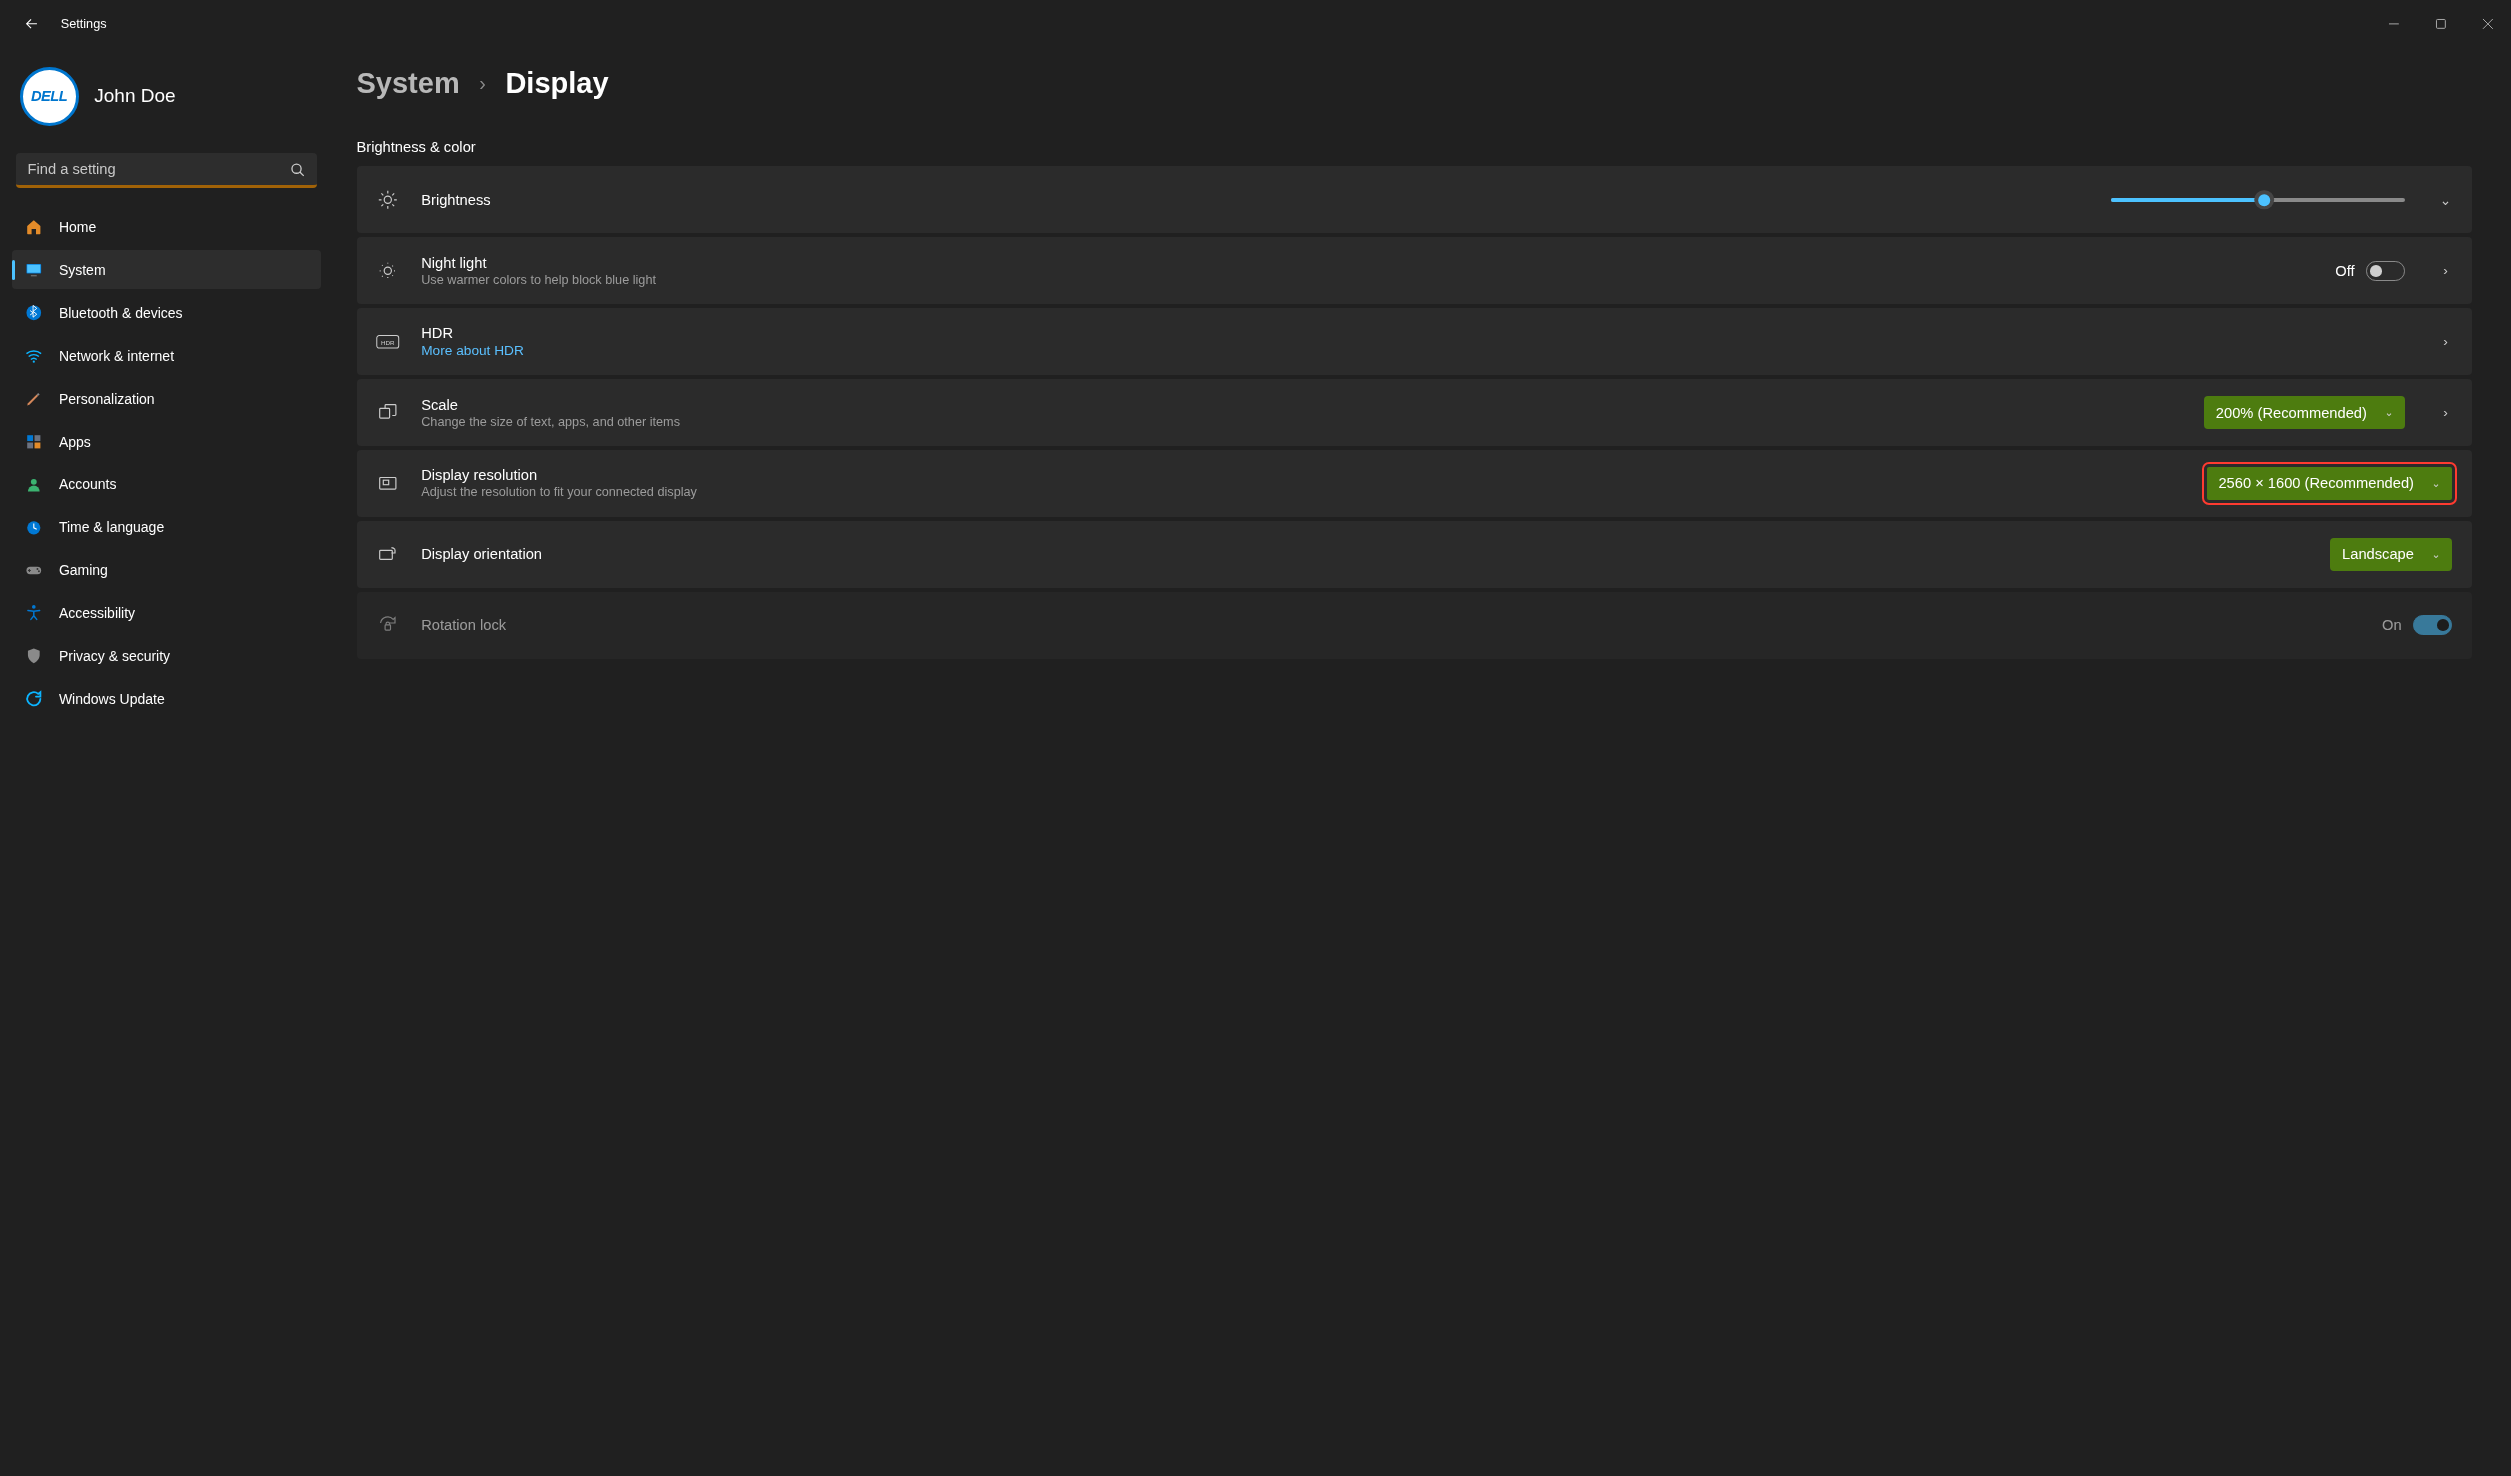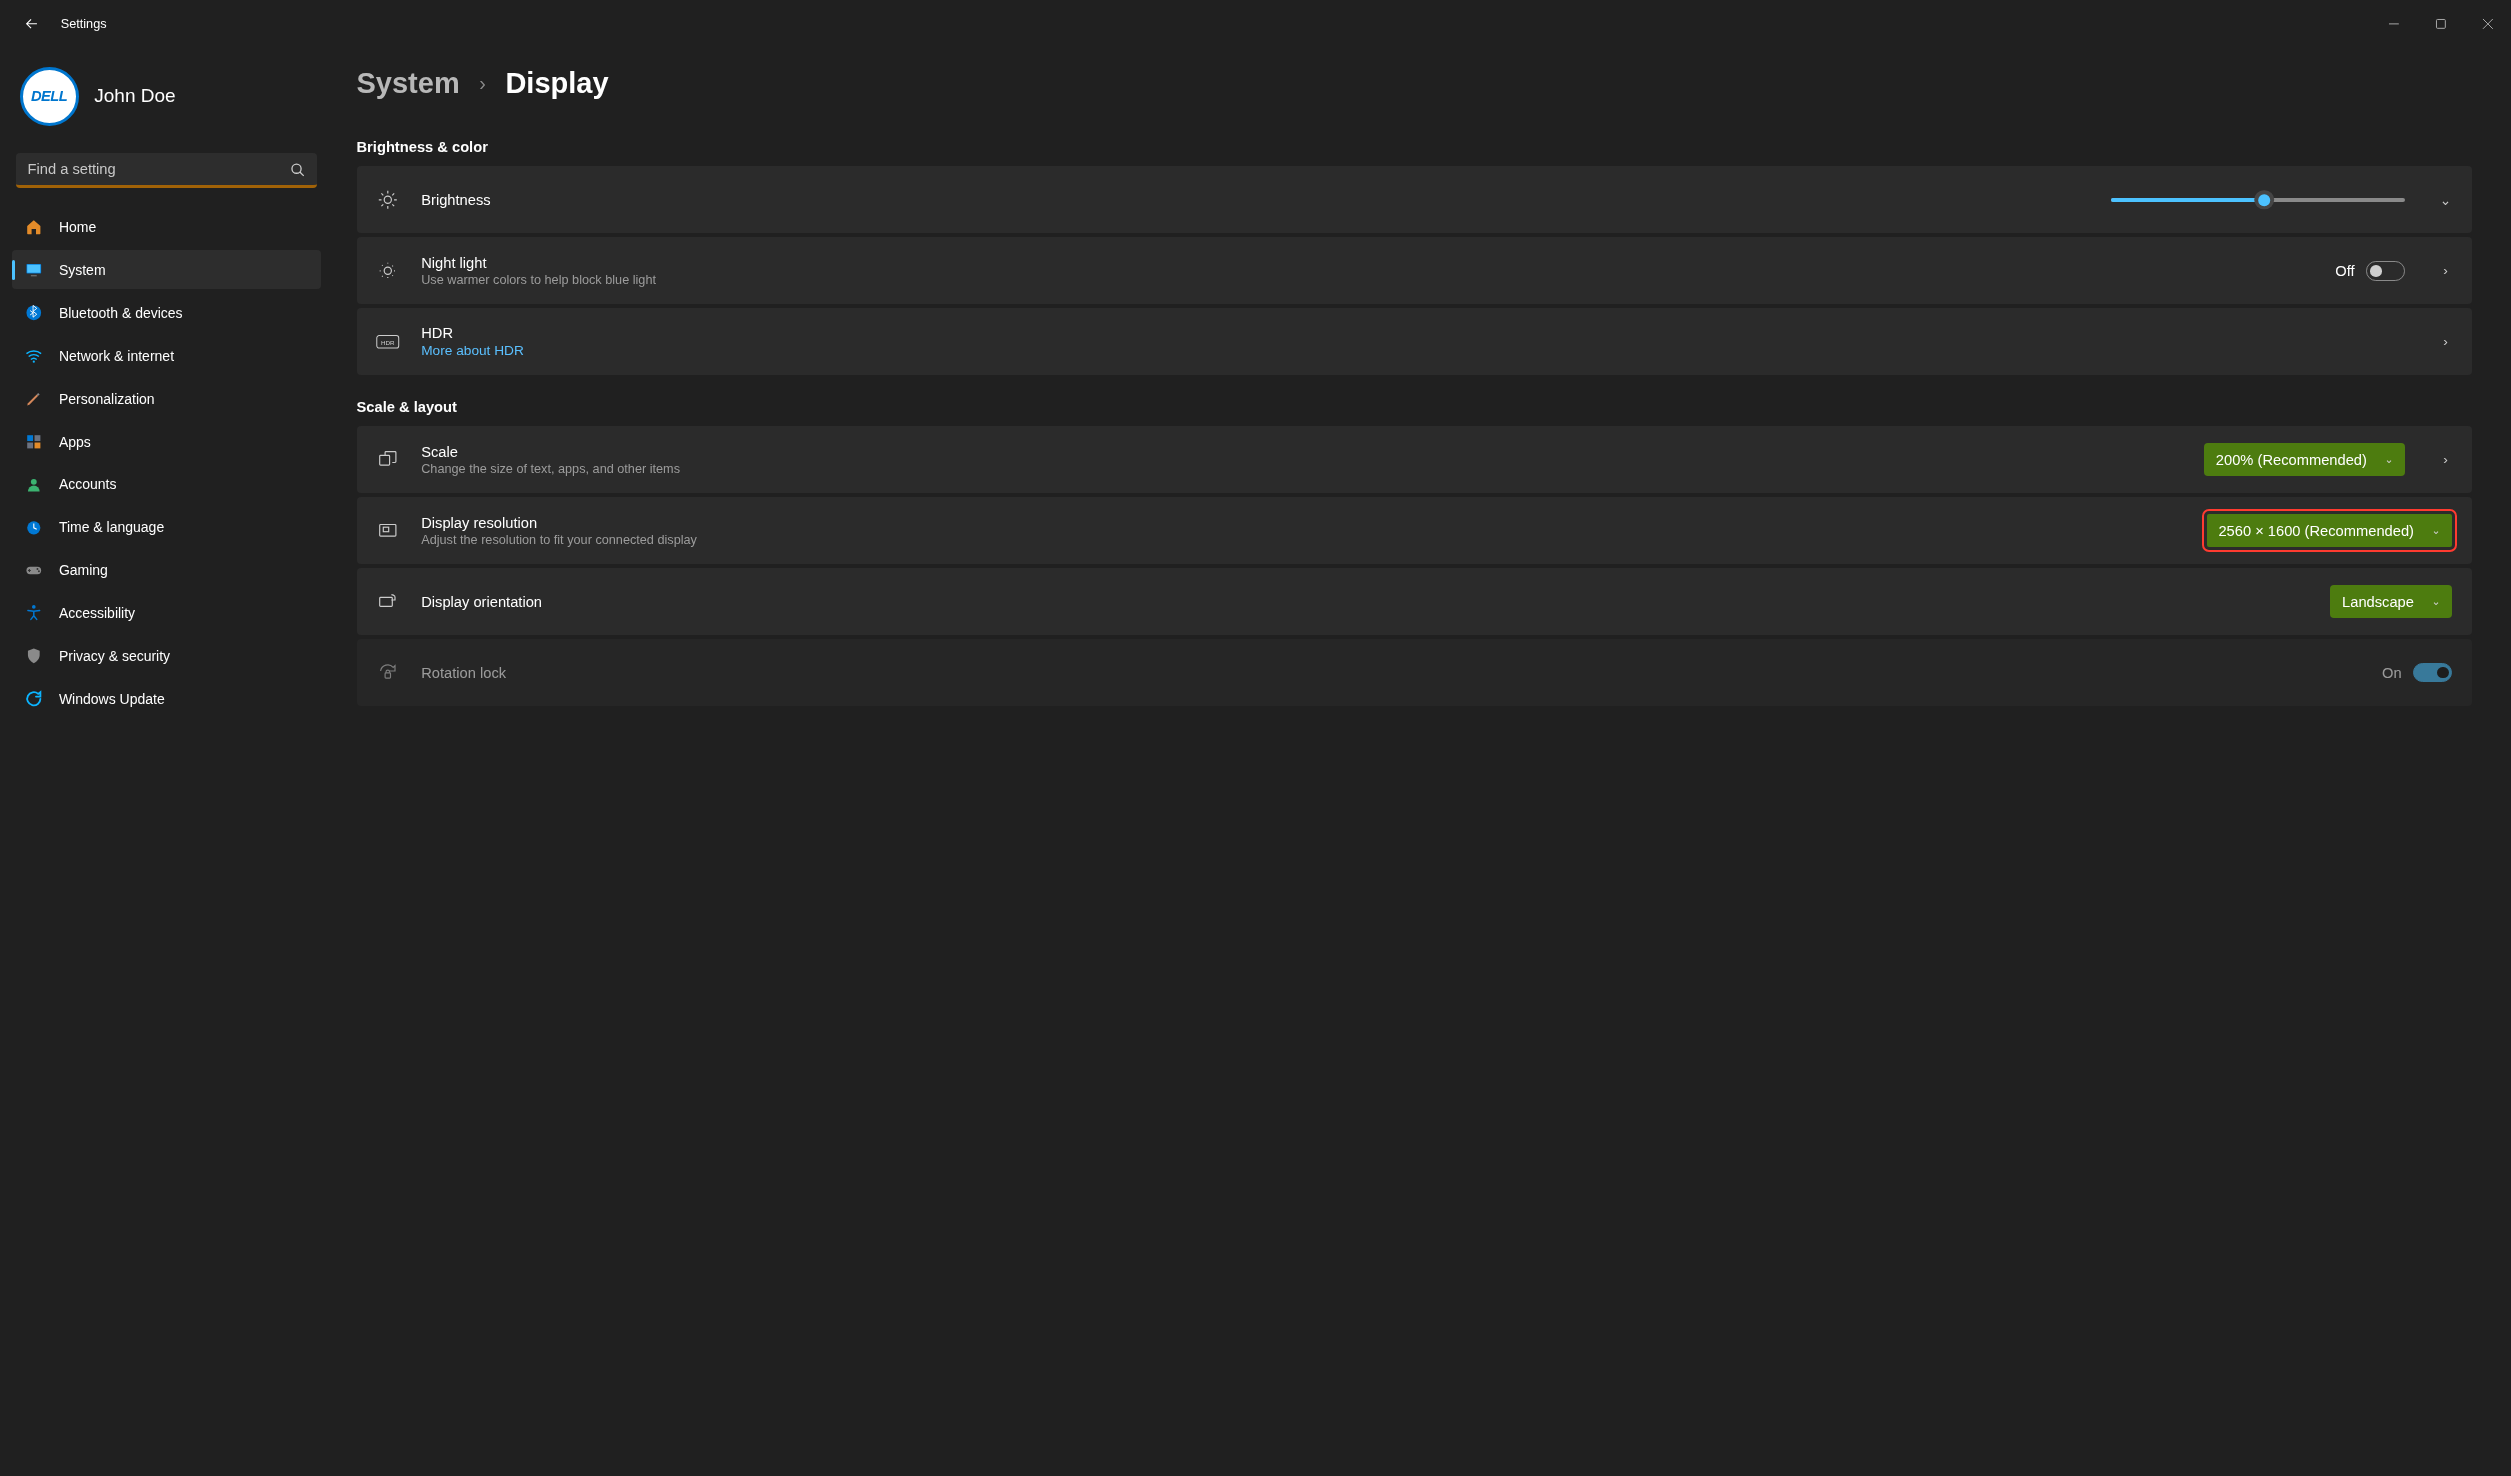--- a/index.html
+++ b/index.html
@@ -150,21 +150,21 @@
   }
   .breadcrumb .crumb.current { color: #fff; }
   .breadcrumb .sep {
     font-size: 19.6px;
     color: #8a8a8a;
   }
 
   
   .section-header {
     font-size: 14.7px;
-    font-weight: 700;
+    font-weight: 400;
     margin: 23.5px 0 11.8px 0;
   }
   .card {
     background: #2b2b2b;
     border-radius: 3.9px;
     min-height: 67px;
     display: flex;
     align-items: center;
     padding: 11.8px 19.6px;
     margin-bottom: 3.9px;
@@ -480,21 +480,20 @@
             <text x="15" y="13" font-size="8" fill="currentColor" text-anchor="middle" font-family="sans-serif" stroke="none">HDR</text>
           </svg>
       </div>
       <div class="txt">
         <div class="lbl">HDR</div>
         <div class="link">More about HDR</div>
       </div>
       <div class="chevron">›</div>
     </div>
 
-    <div class="section-header">Scale &amp; layout</div>
 
     <div class="card">
       <div class="card-icon">
         <svg width="21.6" height="21.6" viewBox="0 0 24 24" fill="none" stroke="currentColor" stroke-width="1.3">
             <rect x="3" y="7" width="11" height="11" rx="1"></rect>
             <path d="M9 7V4a1 1 0 0 1 1-1h10a1 1 0 0 1 1 1v10a1 1 0 0 1-1 1h-3"></path>
           </svg>
       </div>
       <div class="txt">
         <div class="lbl">Scale</div>

